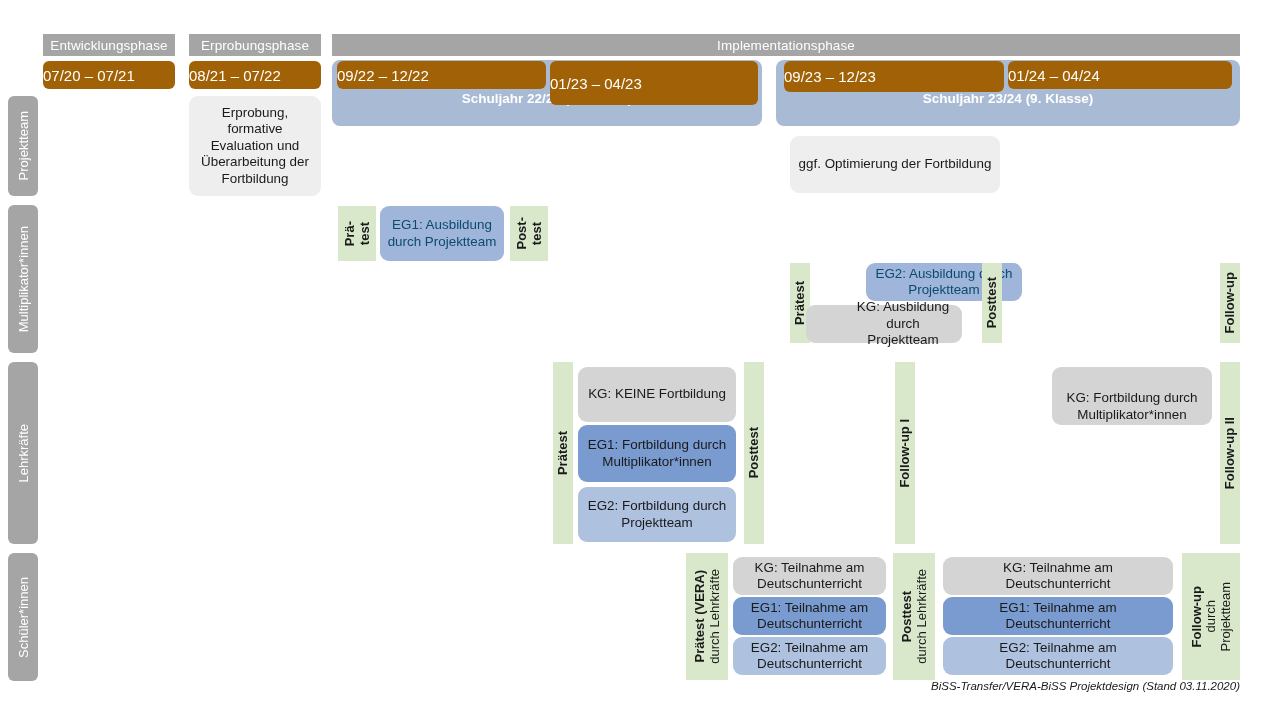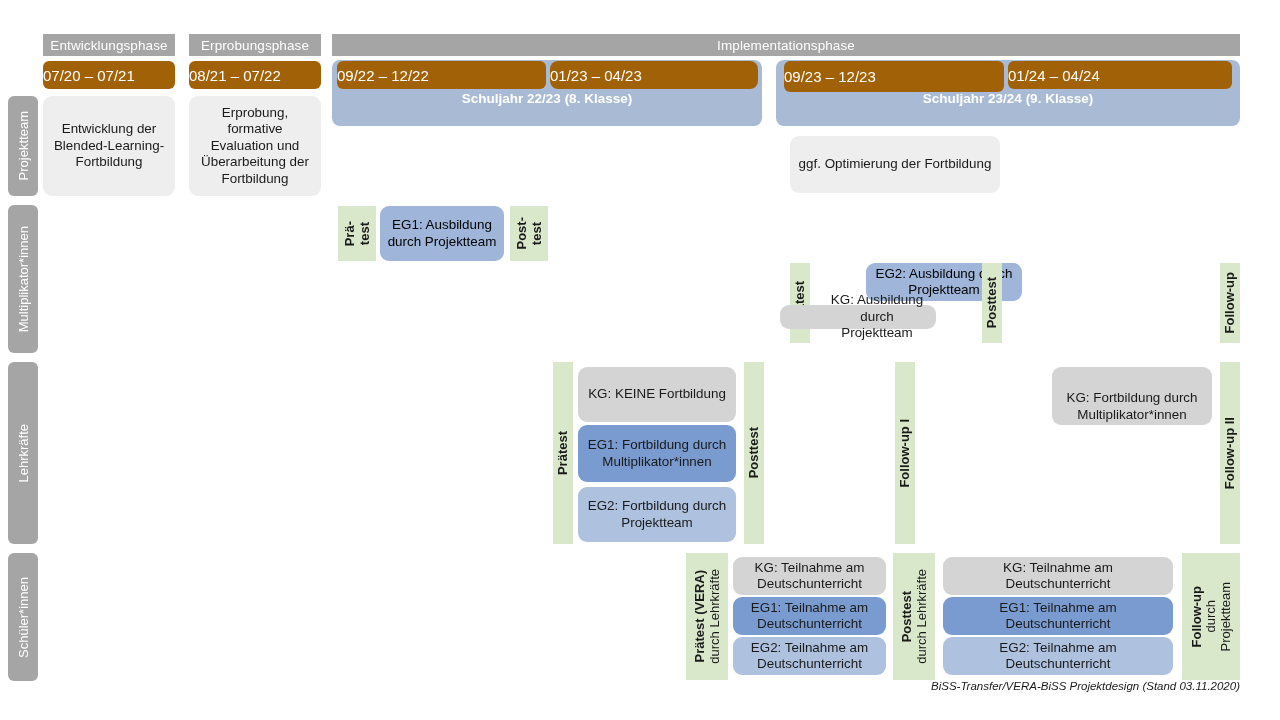--- a/index.html
+++ b/index.html
@@ -38,21 +38,21 @@
   }
 
   .box{
     border-radius:9px;
     display:flex;align-items:center;justify-content:center;
     text-align:center;font-size:13.4px;line-height:1.22;
     padding:2px 6px;
   }
   .box.grey-light{background:#eeeeee;color:#1a1a1a;}
   .box.grey{background:#d4d4d4;color:#1a1a1a;}
-  .box.blue-mid{background:#9fb6da;color:#000000;}
+  .box.blue-mid{background:#9fb6da;color:#0c4a6e;}
   .box.blue-dark{background:#7a9bd0;color:#1a1a1a;}
   .box.blue-light{background:#aec2e0;color:#1a1a1a;}
 
   .green-band{
     background:#d9e8cb;color:#1a1a1a;
     display:flex;align-items:center;justify-content:center;
     font-size:13px;font-weight:bold;
   }
   .green-band .vtxt{
     writing-mode:vertical-rl;transform:rotate(180deg);
@@ -93,21 +93,21 @@
   <div class="abs period" style="left:189px;top:61px;width:132px;height:28px;">
     <span>08/21 – 07/22</span>
   </div>
 
   <div class="abs schoolyear" style="left:332px;top:60px;width:430px;height:66px;">
     <span>Schuljahr 22/23 (8. Klasse)</span>
   </div>
   <div class="abs period" style="left:337px;top:61px;width:209px;height:28px;">
     <span>09/22 – 12/22</span>
   </div>
-  <div class="abs period" style="left:550px;top:61px;width:208px;height:28px;border-radius:8px;">
+  <div class="abs period" style="left:550px;top:61px;width:208px;height:44px;">
     <span>01/23 – 04/23</span>
   </div>
 
   <div class="abs schoolyear" style="left:776px;top:60px;width:464px;height:66px;">
     <span>Schuljahr 23/24 (9. Klasse)</span>
   </div>
   <div class="abs period" style="left:784px;top:61px;width:220px;height:31px;">
     <span>09/23 – 12/23</span>
   </div>
   <div class="abs period" style="left:1008px;top:61px;width:224px;height:28px;">
@@ -120,23 +120,20 @@
   <div class="abs side-label" style="left:8px;top:205px;width:30px;height:148px;">
     <span>Multiplikator*innen</span>
   </div>
   <div class="abs side-label" style="left:8px;top:362px;width:30px;height:182px;">
     <span>Lehrkräfte</span>
   </div>
   <div class="abs side-label" style="left:8px;top:553px;width:30px;height:128px;">
     <span>Schüler*innen</span>
   </div>
 
-  <div class="abs box grey-light" style="left:43px;top:96px;width:132px;height:100px;">
-    <span>Entwicklung der Blended-Learning-Fortbildung</span>
-  </div>
   <div class="abs box grey-light" style="left:189px;top:96px;width:132px;height:100px;">
     <span>Erprobung, formative Evaluation und Überarbeitung der Fortbildung</span>
   </div>
   <div class="abs box grey-light" style="left:790px;top:136px;width:210px;height:57px;">
     <span>ggf. Optimierung der Fortbildung</span>
   </div>
 
   <div class="abs green-band two-col" style="left:338px;top:206px;width:38px;height:55px;">
     <div class="vstack">
       <span class="vtxt">Prä-</span>
@@ -153,21 +150,21 @@
     </div>
   </div>
 
 
   <div class="abs green-band" style="left:790px;top:263px;width:20px;height:80px;">
     <span class="vtxt">Prätest</span>
   </div>
   <div class="abs box blue-mid" style="left:818px;top:263px;width:156px;height:38px;margin-left:48px;">
     <span>EG2: Ausbildung durch Projektteam</span>
   </div>
-  <div class="abs box grey" style="left:780px;top:305px;width:156px;height:24px;padding-left:44px;">
+  <div class="abs box grey" style="left:806px;top:305px;width:156px;height:38px;padding-left:44px;">
     <span>KG: Ausbildung durch Projektteam</span>
   </div>
   <div class="abs green-band" style="left:982px;top:263px;width:20px;height:80px;">
     <span class="vtxt">Posttest</span>
   </div>
   <div class="abs green-band" style="left:1220px;top:263px;width:20px;height:80px;">
     <span class="vtxt">Follow-up</span>
   </div>
 
   <div class="abs green-band" style="left:553px;top:362px;width:20px;height:182px;">

